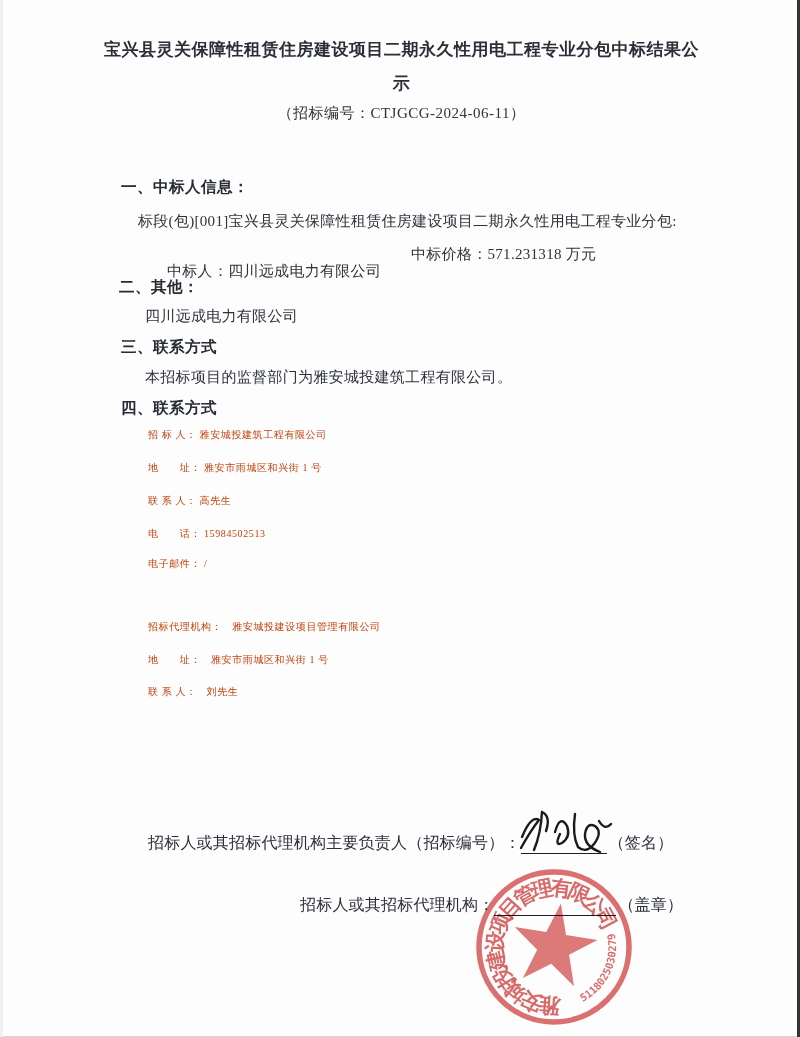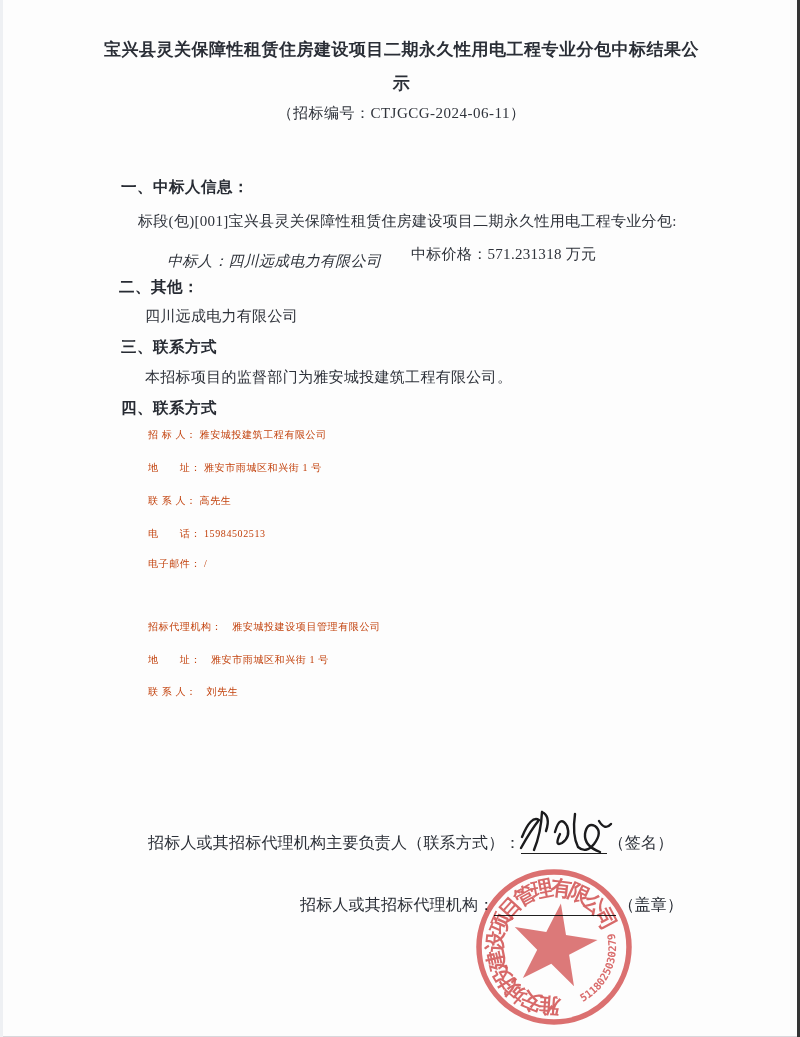--- a/index.html
+++ b/index.html
@@ -50,21 +50,21 @@
 <body>
 
 <div class="page">
 
   <div class="abs center title" style="top:38px;">宝兴县灵关保障性租赁住房建设项目二期永久性用电工程专业分包中标结果公</div>
   <div class="abs center title" style="top:72px;">示</div>
   <div class="abs center subtitle" style="top:104px;">（招标编号：CTJGCG-2024-06-11）</div>
 
   <div class="abs heading" style="left:118px;top:177px;">一、中标人信息：</div>
   <div class="abs body-line" style="left:135px;top:212px;">标段(包)[001]宝兴县灵关保障性租赁住房建设项目二期永久性用电工程专业分包:</div>
-  <div class="abs body-line" style="left:164px;top:252px;font-style:italic;">
+  <div class="abs body-line" style="left:164px;top:262px;">
     <span>中标人：</span><span>四川远成电力有限公司</span>
   </div>
   <div class="abs body-line" style="left:408px;top:245px;">
     <span>中标价格：</span><span>571.231318 万元</span>
   </div>
 
   <div class="abs heading" style="left:116px;top:277px;">二、其他：</div>
   <div class="abs body-line" style="left:142px;top:307px;">四川远成电力有限公司</div>
 
   <div class="abs heading" style="left:118px;top:337px;">三、联系方式</div>
@@ -92,21 +92,21 @@
     <span>招标代理机构：</span><span class="value">雅安城投建设项目管理有限公司</span>
   </div>
   <div class="abs row agency-row" style="left:145px;top:653px;">
     <span>地　　址：</span><span class="value">雅安市雨城区和兴街 1 号</span>
   </div>
   <div class="abs row agency-row" style="left:145px;top:685px;">
     <span>联 系 人：</span><span class="value">刘先生</span>
   </div>
 
   <div class="abs sig-line" style="left:145px;top:833px;">
-    <span>招标人或其招标代理机构主要负责人（联系方式）：</span>
+    <span>招标人或其招标代理机构主要负责人（招标编号）：</span>
     <span class="slot slot-sign">
       <svg class="signature-svg" viewBox="0 0 100 56">
         <g fill="none" stroke="#1b1b1d" stroke-width="2.4" stroke-linecap="round" stroke-linejoin="round">
           <path d="M7,34 Q16,12 24,17 Q16,27 6,45"></path>
           <path d="M27,9 Q26,30 19,47 M27,9 Q36,13 31,28"></path>
           <path d="M40,29 Q45,11 52,23 Q56,34 47,40 Q39,44 45,31"></path>
           <path d="M60,11 Q57,32 63,44 Q71,51 79,41 Q88,29 80,23 Q72,19 70,31 Q69,43 85,49"></path>
           <path d="M84,18 Q90,28 96,21"></path>
         </g>
       </svg>

